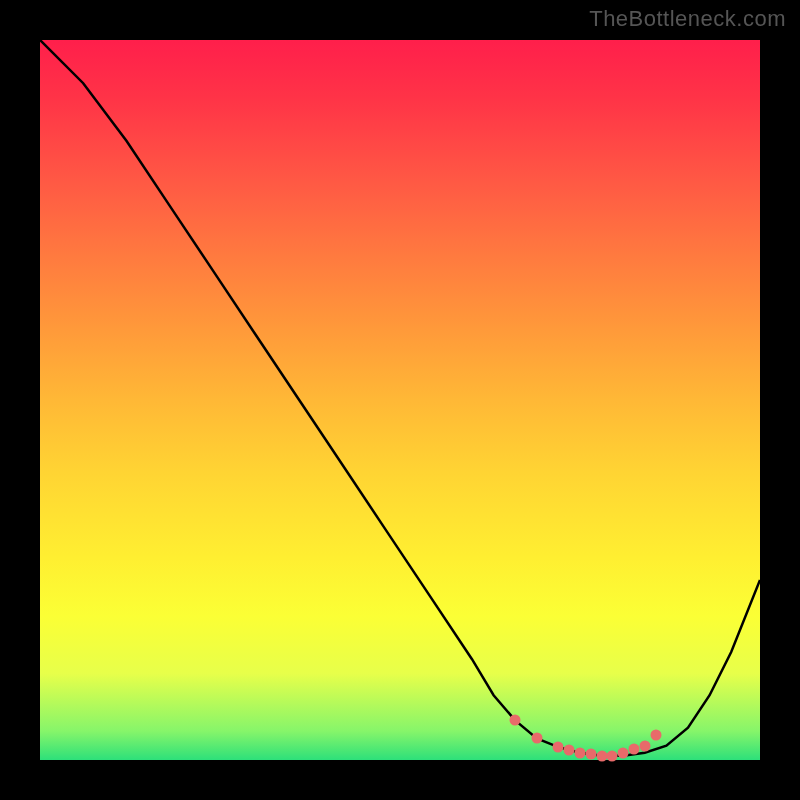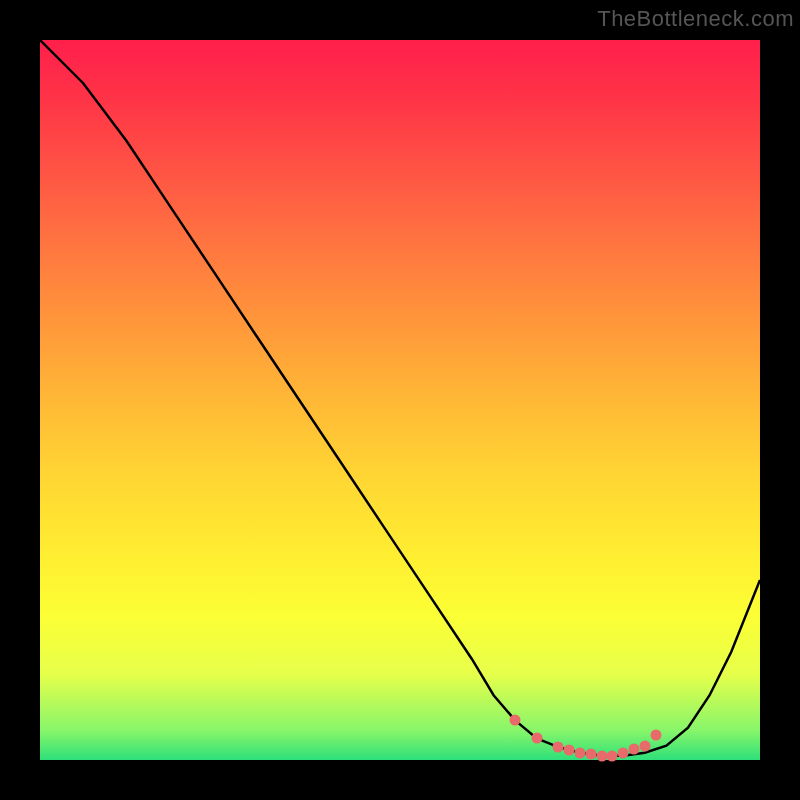--- a/index.html
+++ b/index.html
@@ -6,21 +6,21 @@
   body {
     width: 800px;
     height: 800px;
     background: #000;
     position: relative;
     font-family: Arial, sans-serif;
   }
   .watermark {
     position: absolute;
     top: 6px;
-    right: 6px;
+    right: 14px;
     color: #555;
     font-size: 22px;
     letter-spacing: 0.5px;
   }
   .plot {
     position: absolute;
     left: 40px;
     top: 40px;
     width: 720px;
     height: 720px;

